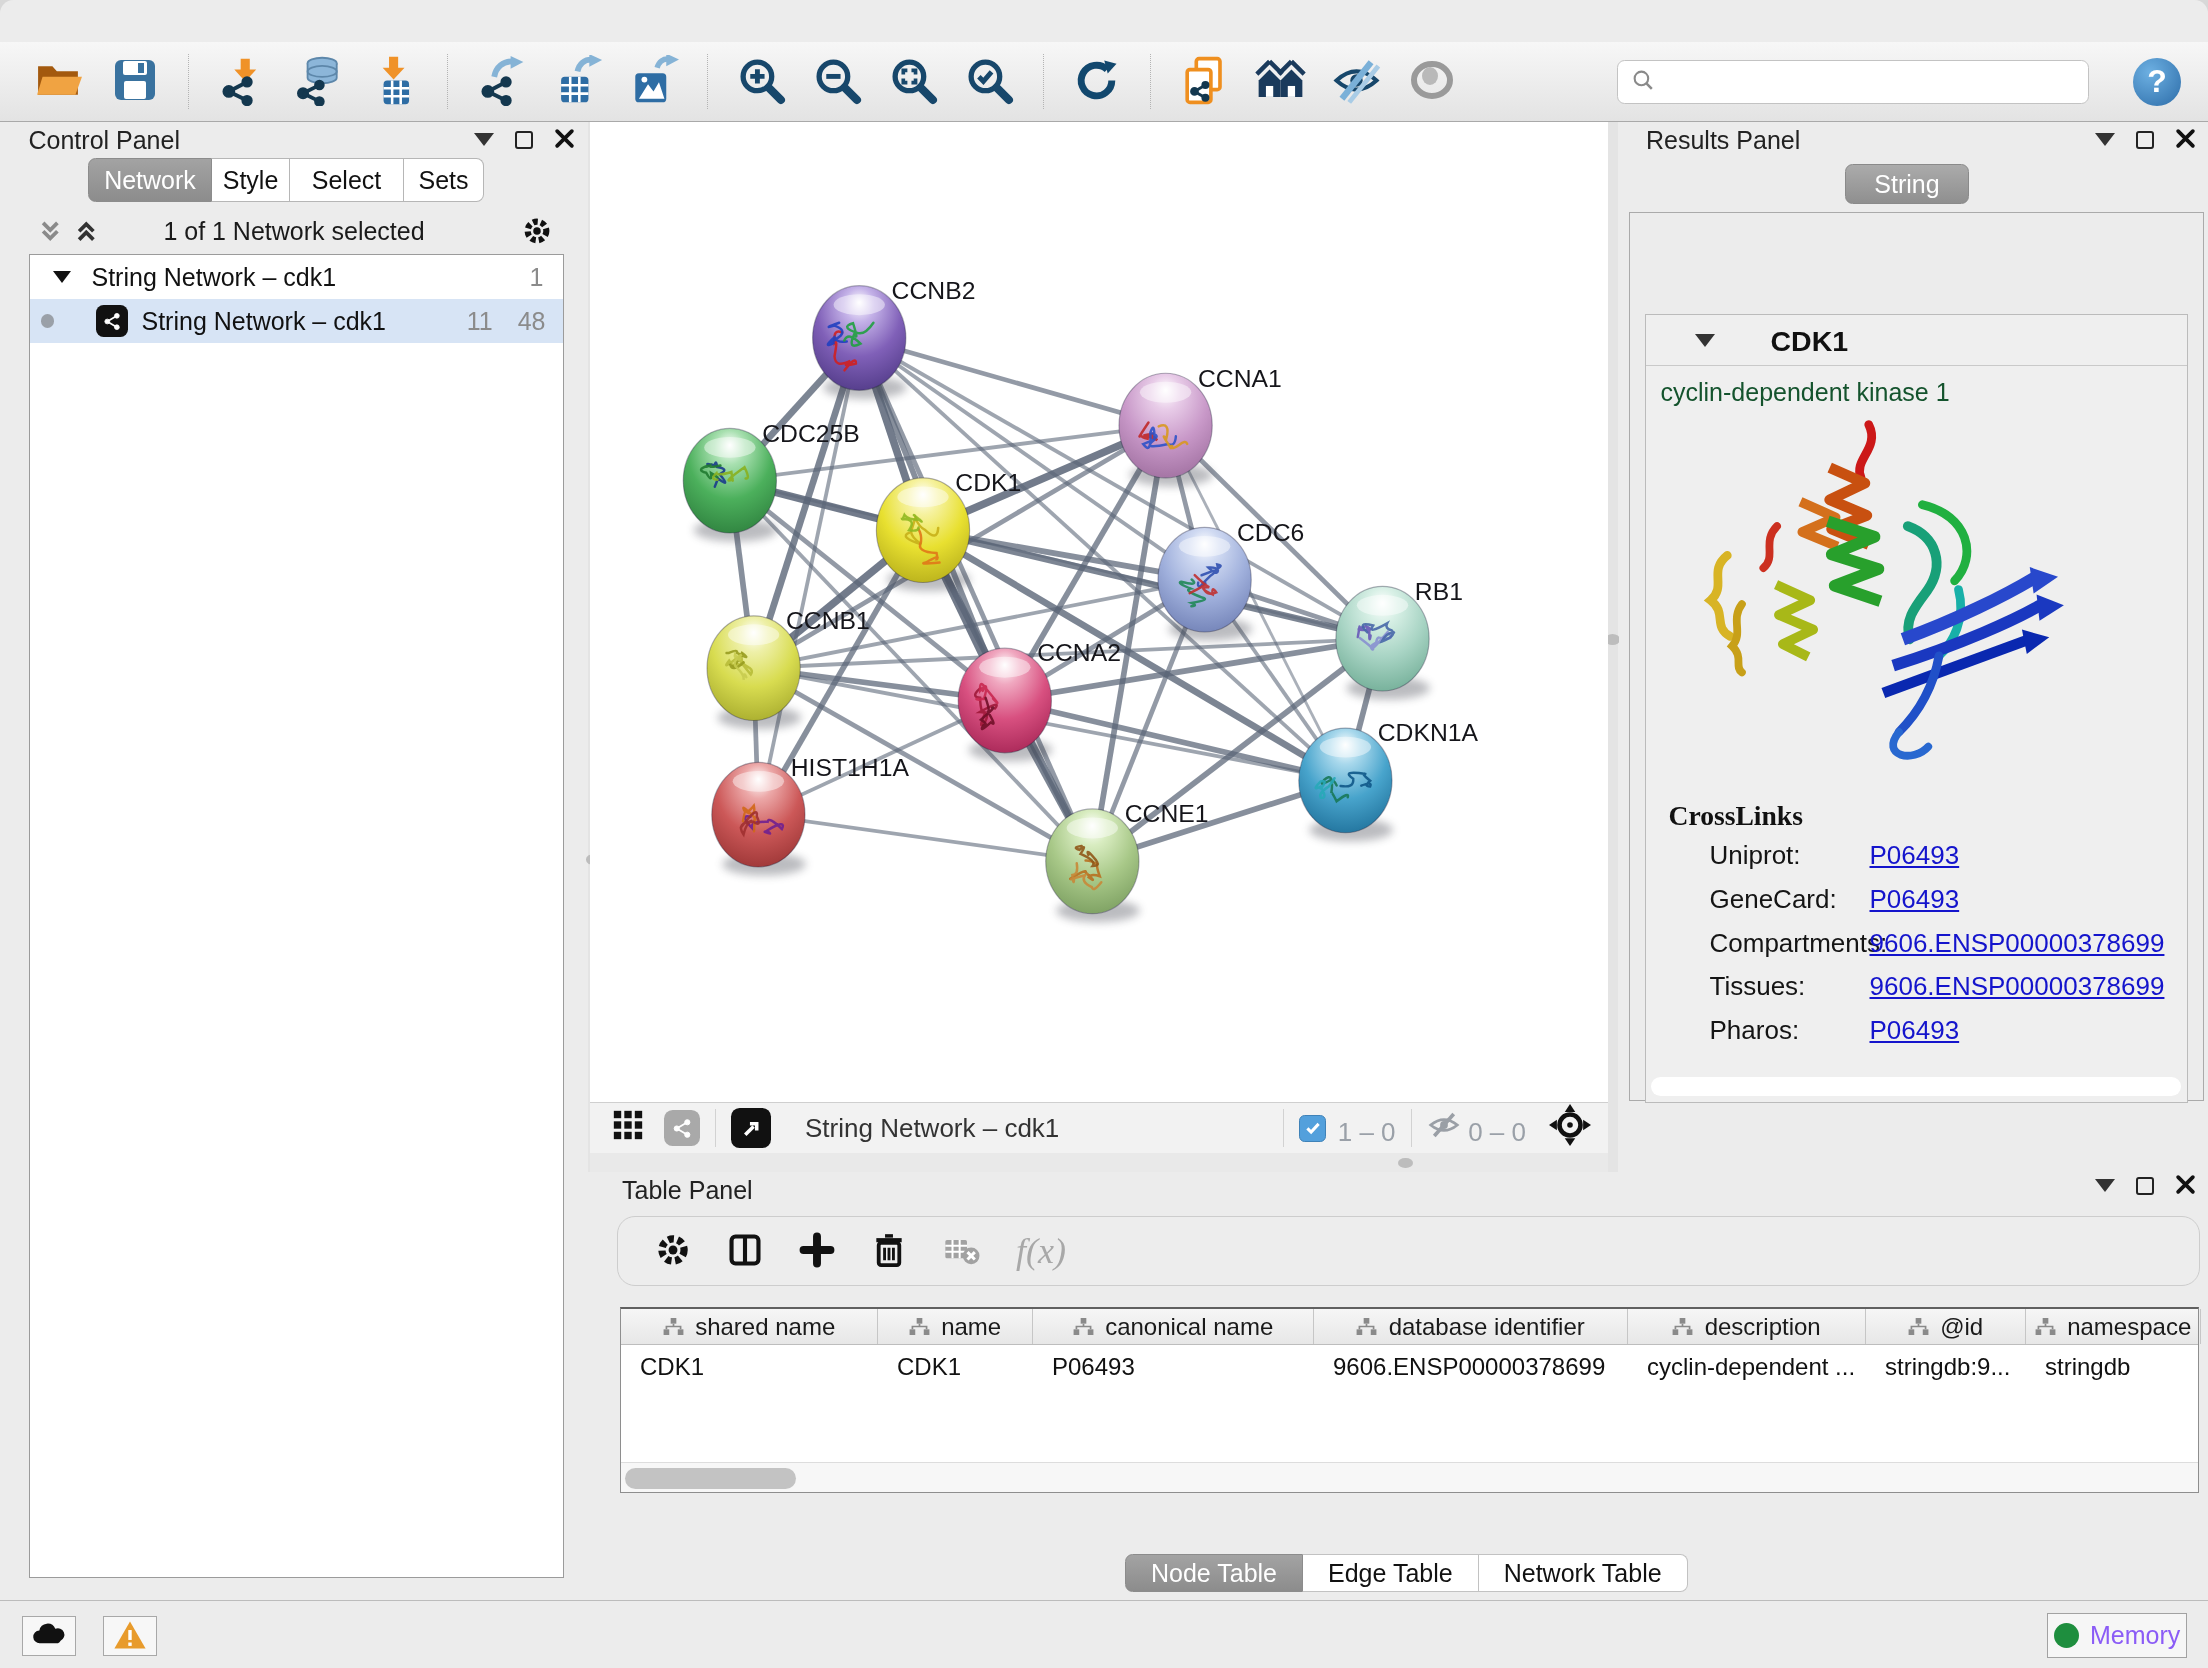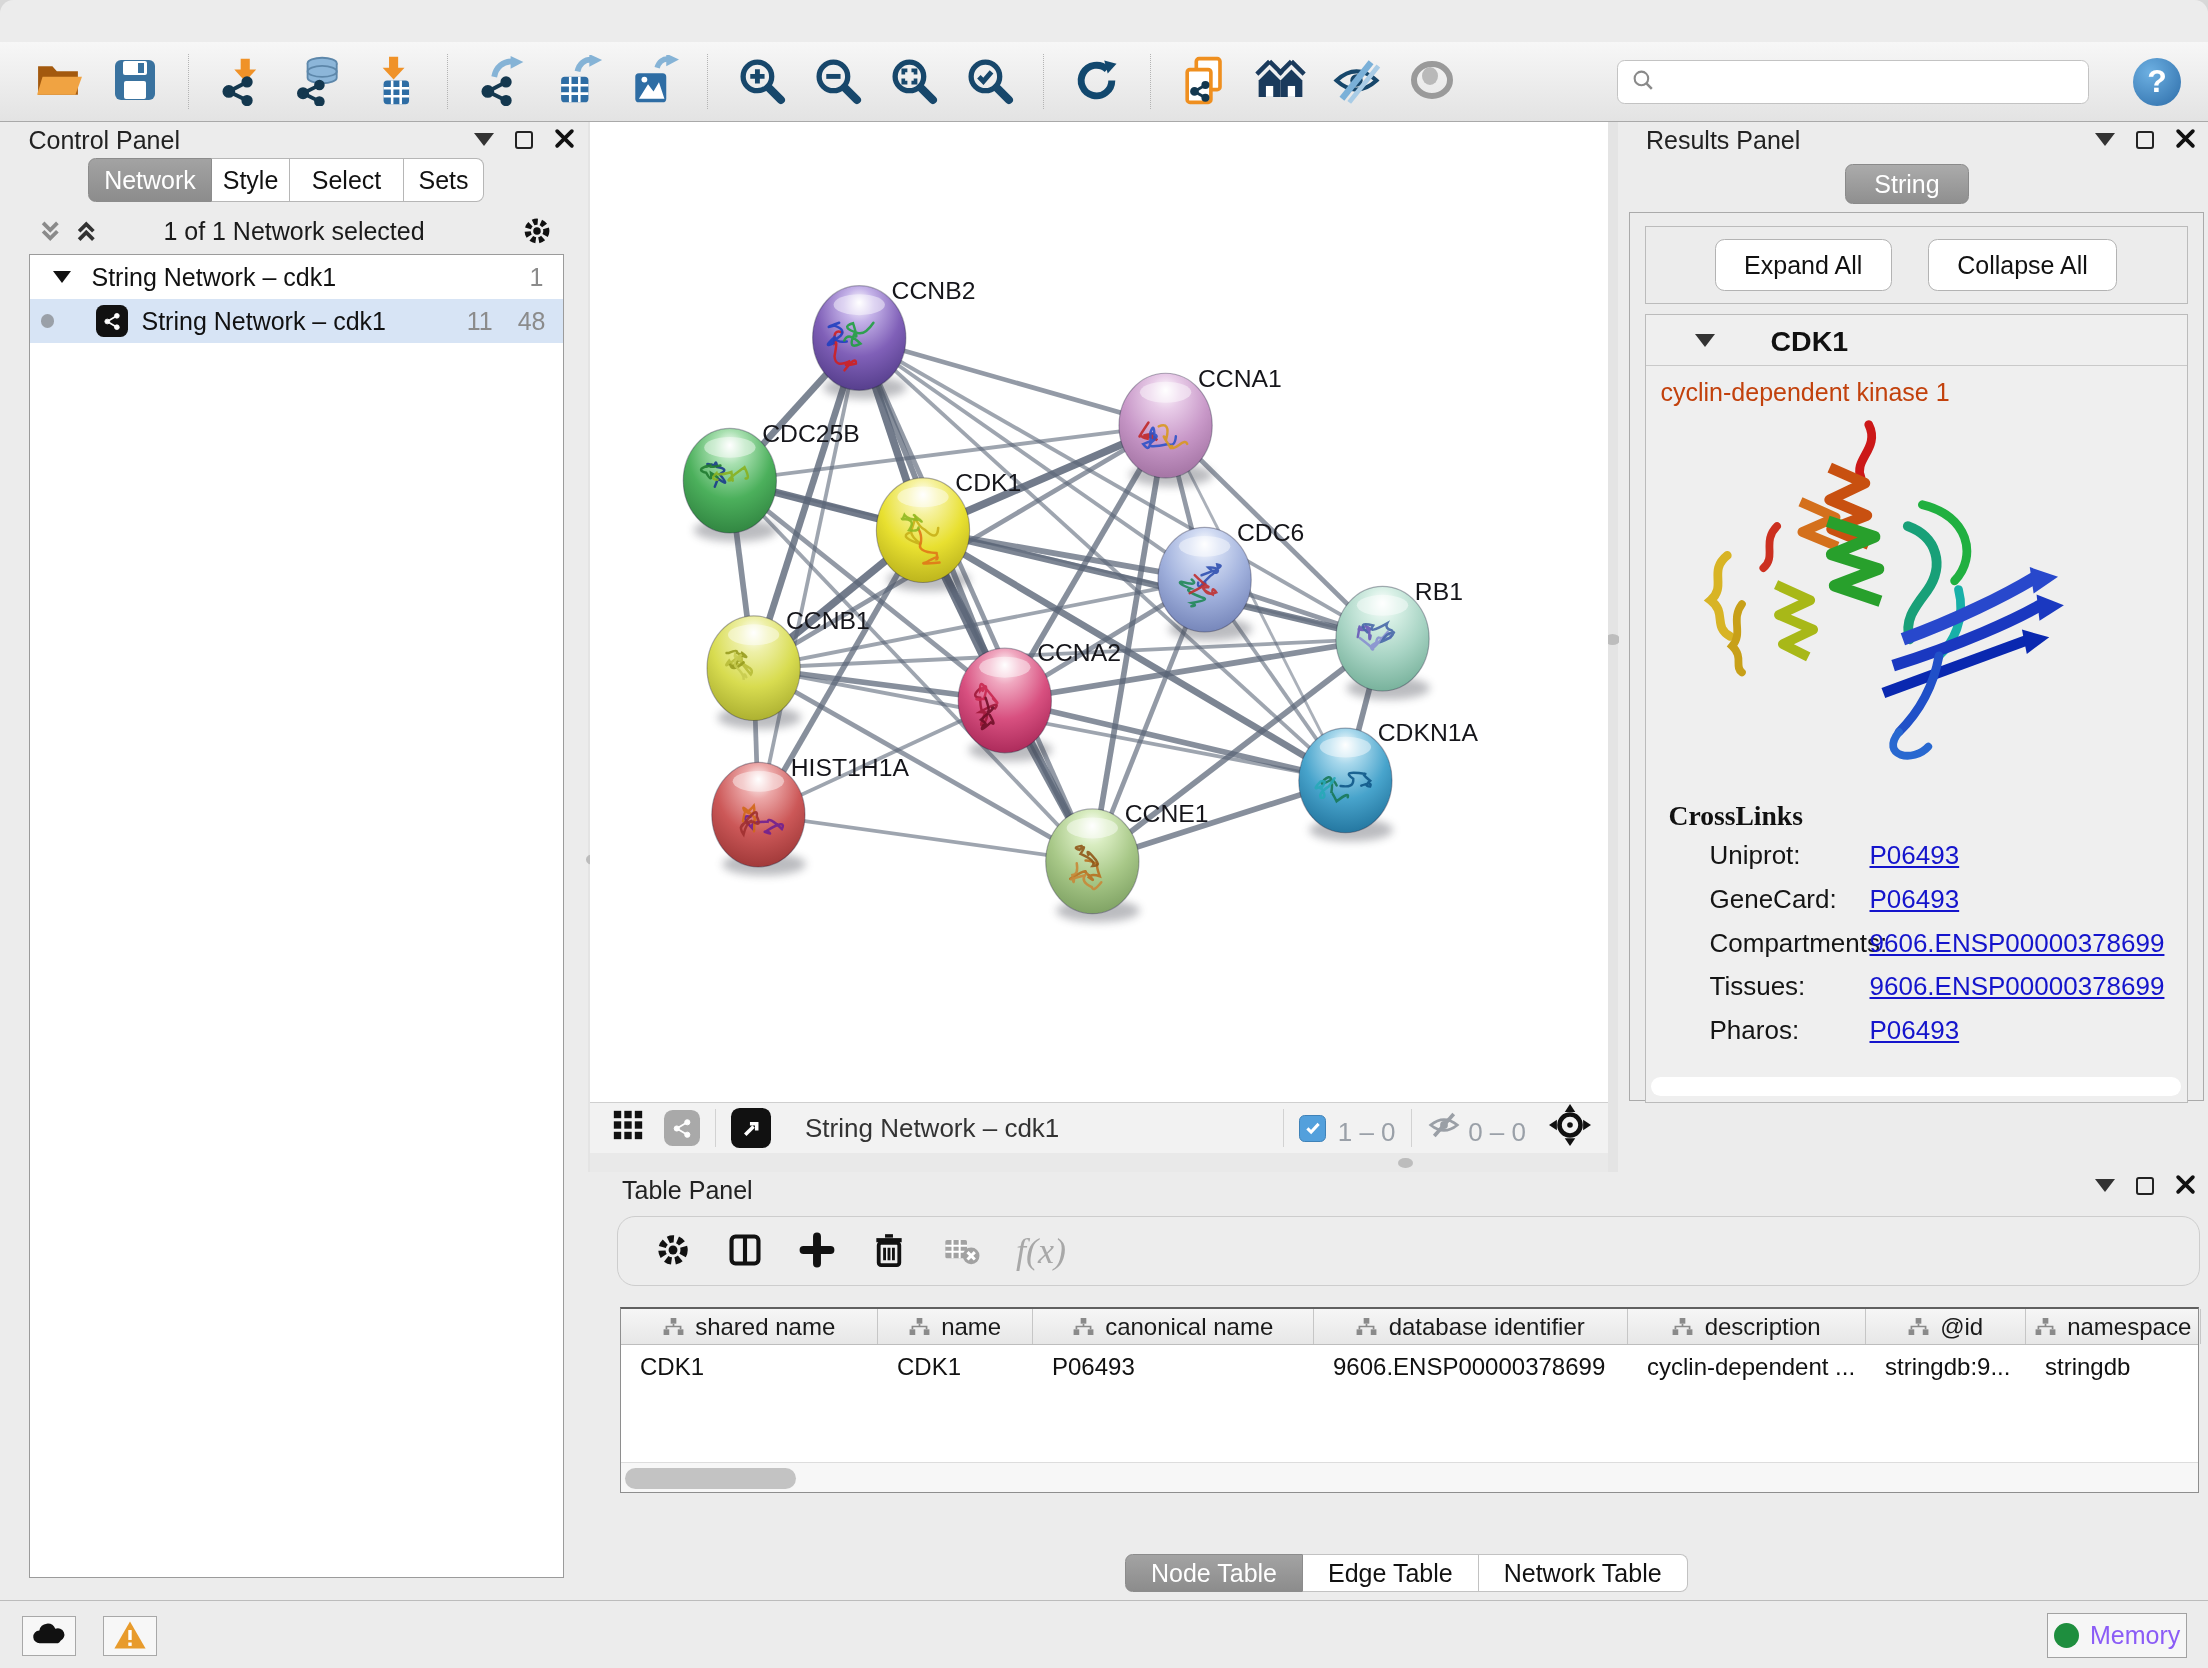--- a/index.html
+++ b/index.html
@@ -588,30 +588,26 @@
       <span class="tri"></span>
       <span class="floatsq"></span>
       <span><svg width="21" height="21" viewBox="0 0 20 20">
             <path d="M3 3l14 14M17 3L3 17" stroke="#111" stroke-width="3.6" stroke-linecap="round"></path>
           </svg></span>
     </div>
     <div class="pill">
         <span>String</span>
       </div>
     <div class="rbox">
-      <div class="rbox1">
-        <button class="wbtn">Expand All</button>
-        <button class="wbtn">Collapse All</button>
-      </div>
       <div class="rbox2">
         <div class="r2head">
           <span class="tri abs" style="left:49px;top:19px"></span>
           <span class="abs" style="left:125px;top:9.5px;font-size:28.5px;font-weight:bold;color:#111">CDK1</span>
         </div>
-        <div class="abs" style="left:15px;top:63px;font-size:25px;color:#c2410c">cyclin-dependent kinase 1</div>
+        <div class="abs" style="left:15px;top:63px;font-size:25px;color:#14532d">cyclin-dependent kinase 1</div>
         <svg class="abs" style="left:28.5px;top:96px" width="409" height="361" viewBox="0 0 400 370">
           <path d="M190 14 C202 38 174 50 182 68" stroke="#cc1818" stroke-width="9" fill="none" stroke-linecap="round"></path>
           <path d="M150 58 L186 74 L150 91 L188 107 L152 121 L190 137" stroke="#c85010" stroke-width="11" fill="none" stroke-linejoin="round"></path>
           <path d="M120 93 L156 109 L122 124 L158 139" stroke="#d4701c" stroke-width="10" fill="none" stroke-linejoin="round"></path>
           <path d="M96 118 C80 134 96 149 82 161" stroke="#cc3020" stroke-width="8" fill="none" stroke-linecap="round"></path>
           <path d="M45 148 C25 164 45 179 28 194 C45 207 30 221 48 231" stroke="#d8b425" stroke-width="9" fill="none" stroke-linecap="round"></path>
           <path d="M60 198 C48 214 62 227 50 241 C62 252 52 262 60 268" stroke="#c8a018" stroke-width="8" fill="none" stroke-linecap="round"></path>
           <path d="M95 178 L130 194 L98 209 L133 224 L102 239 L128 252" stroke="#a8b818" stroke-width="10" fill="none" stroke-linejoin="round"></path>
           <path d="M148 113 L196 129 L152 147 L200 162 L155 179 L202 195" stroke="#28a02c" stroke-width="12" fill="none" stroke-linejoin="round"></path>
           <path d="M245 96 C292 107 302 149 278 174" stroke="#20b040" stroke-width="9" fill="none" stroke-linecap="round"></path>

